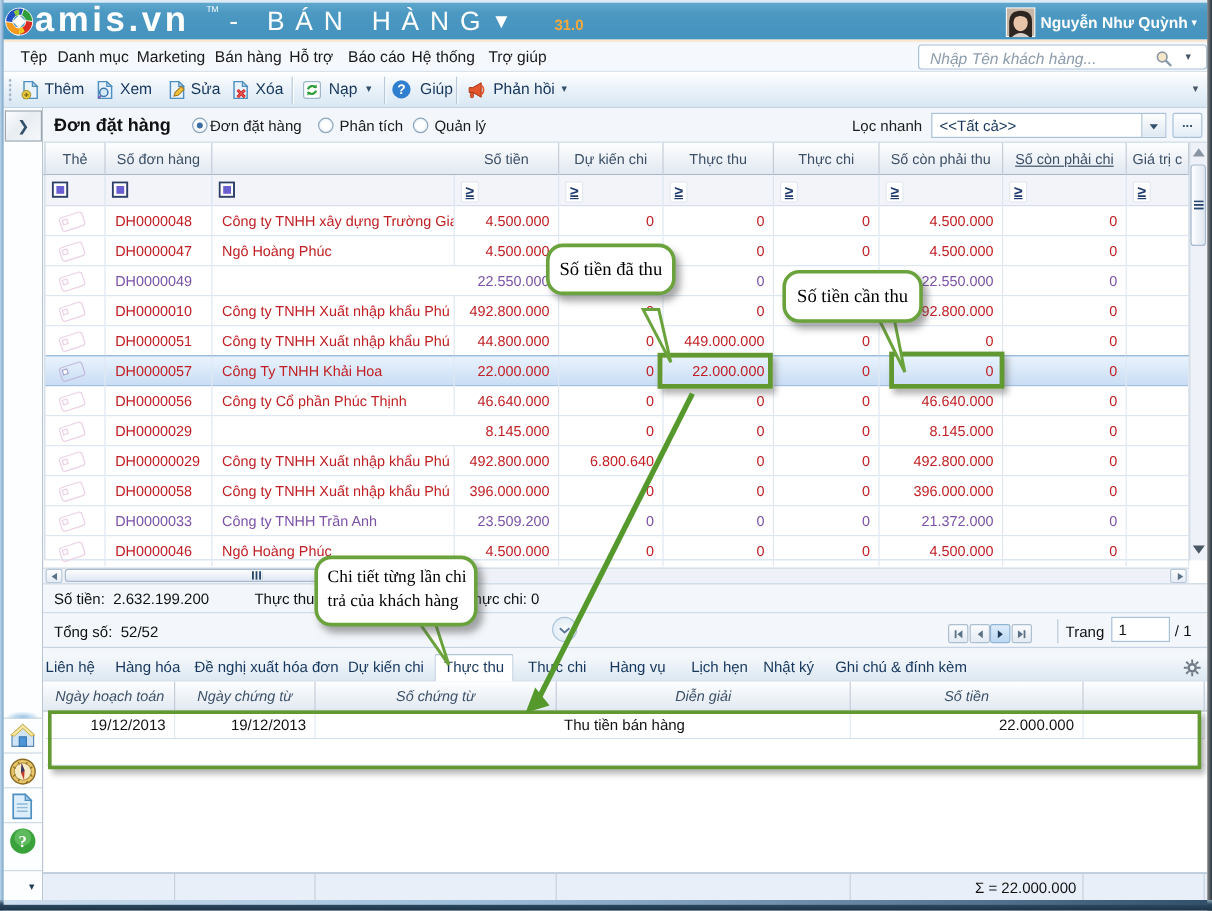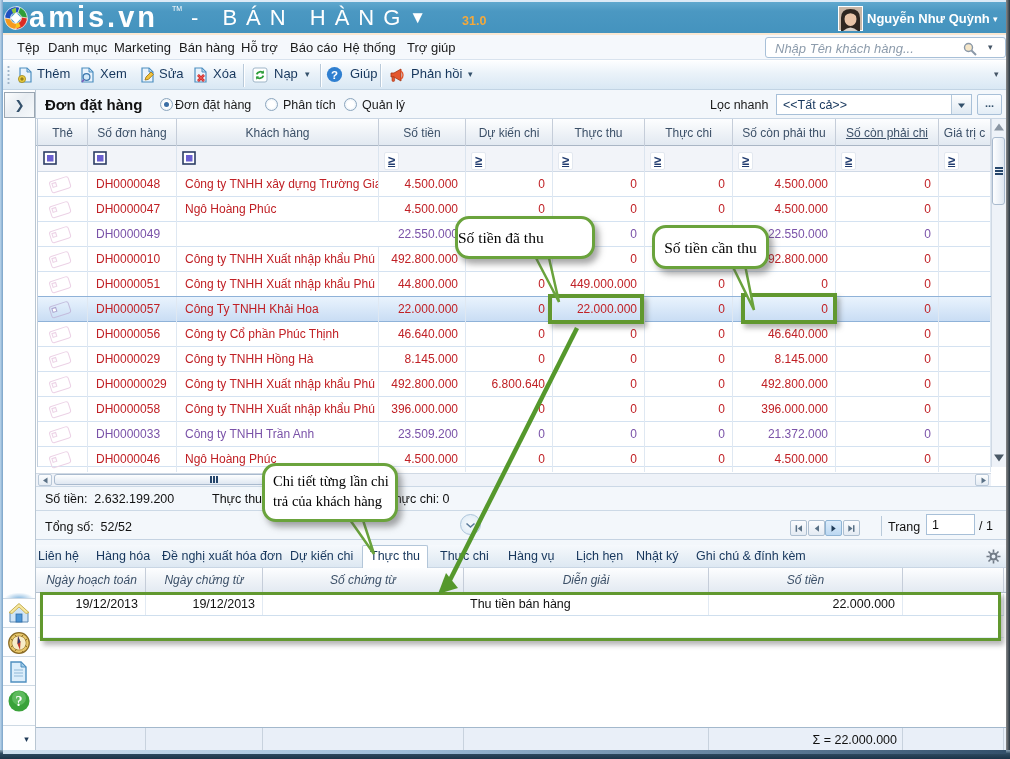--- a/index.html
+++ b/index.html
@@ -238,21 +238,20 @@
         <span class="t">&lt;&lt;Tất cả&gt;&gt;</span>
         <span class="db"><svg width="9" height="9" style="margin:6px 0 0 5px">
             <path d="M1 2.5h7L4.5 7z" fill="#33506b"></path>
           </svg></span>
       </div>
       <div id="dots3">...</div>
     </div>
 <div class="abs gh" style="left:36px;top:119px;width:955px;height:27px;border-right:none"></div>
     <div class="abs ghc hdrtext" style="left:38px;top:119px;width:50px;border-right:1px solid #c5cdd9;">Thẻ</div>
     <div class="abs ghc hdrtext" style="left:88px;top:119px;width:89px;border-right:1px solid #c5cdd9;">Số đơn hàng</div>
-    <div class="abs ghc hdrtext" style="left:177px;top:119px;width:202px;border-right:1px solid #c5cdd9;">Khách hàng</div>
     <div class="abs ghc hdrtext" style="left:379px;top:119px;width:87px;border-right:1px solid #c5cdd9;">Số tiền</div>
     <div class="abs ghc hdrtext" style="left:466px;top:119px;width:87px;border-right:1px solid #c5cdd9;">Dự kiến chi</div>
     <div class="abs ghc hdrtext" style="left:553px;top:119px;width:92px;border-right:1px solid #c5cdd9;">Thực thu</div>
     <div class="abs ghc hdrtext" style="left:645px;top:119px;width:88px;border-right:1px solid #c5cdd9;">Thực chi</div>
     <div class="abs ghc hdrtext" style="left:733px;top:119px;width:103px;border-right:1px solid #c5cdd9;">Số còn phải thu</div>
     <div class="abs ghc hdrtext" style="left:836px;top:119px;width:103px;border-right:1px solid #c5cdd9;text-decoration:underline;">Số còn phải chi</div>
     <div class="abs ghc hdrtext" style="left:939px;top:119px;width:52px;border-right:1px solid #c5cdd9;overflow:hidden;">Giá trị c</div>
     <div class="abs" style="left:37px;top:119px;width:1px;height:348px;background:#c2cfdd"></div>
 <div class="abs" style="left:38px;top:146px;width:953px;height:26px;background:#f2f4f9;border-bottom:1px solid #cfd9e6"></div>
     <div class="abs fc" style="left:38px;width:50px;top:146px">
@@ -429,21 +428,20 @@
     <div class="row abs" style="top:347px;height:25px;left:38px;width:953px">
       <div class="cell " style="left:0px;width:50px">
         <span style="position:absolute;left:8px;top:2px"><svg width="28" height="21" viewBox="0 0 30 22">
             <g fill="none" stroke="#ecd2e6" stroke-width="1.1" transform="rotate(-18 15 11)">
               <rect x="4.5" y="5" width="21" height="12.5" rx="2.5"></rect>
               <rect x="7" y="7.5" width="4.2" height="4.2" fill="#fdfbfd"></rect>
             </g>
           </svg></span>
       </div>
       <div class="cell txt red" style="left:50px;width:89px">DH0000029</div>
-      <div class="cell txt red" style="left:139px;width:202px">Công ty TNHH Hồng Hà</div>
       <div class="cell num red" style="left:341px;width:87px">8.145.000</div>
       <div class="cell num red" style="left:428px;width:87px">0</div>
       <div class="cell num red" style="left:515px;width:92px">0</div>
       <div class="cell num red" style="left:607px;width:88px">0</div>
       <div class="cell num red" style="left:695px;width:103px">8.145.000</div>
       <div class="cell num red" style="left:798px;width:103px">0</div>
       <div class="cell " style="left:901px;width:52px"></div>
     </div>
     <div class="row abs" style="top:372px;height:25px;left:38px;width:953px">
       <div class="cell " style="left:0px;width:50px">
@@ -633,18 +631,18 @@
 <div class="greenbox" style="left:548px;top:294px;width:96px;height:30px"></div>
     <div class="greenbox" style="left:741px;top:293px;width:96px;height:31px"></div>
     <div class="greenbox" style="left:40px;top:592px;width:961px;height:49px;border-width:3px"></div>
     <svg id="overlay">
       <path d="M536 258 L559 302 L549 258 Z" fill="#fff" stroke="#6aa33c" stroke-width="2.5"></path>
       <path d="M732 265 L754 310 L745 265 Z" fill="#fff" stroke="#6aa33c" stroke-width="2.5"></path>
       <path d="M348 517 L374 554 L362 517 Z" fill="#fff" stroke="#6aa33c" stroke-width="2.5"></path>
       <path d="M577 328 L450 580" fill="none" stroke="#55982c" stroke-width="4.5"></path>
       <path d="M438 594 L446 573 L458 588 Z" fill="#55982c"></path>
     </svg>
-    <div class="callout" style="left:455px;top:216px;width:140px;height:43px;line-height:38px;border-radius:14px">Số tiền đã thu</div>
+    <div class="callout" style="left:455px;top:203px;width:108px;height:43px;text-align:center;line-height:38px;border-radius:14px">Số tiền đã thu</div>
     <div class="callout" style="left:652px;top:225px;width:117px;height:44px;text-align:center;line-height:39px;border-radius:14px">Số tiền cần thu</div>
     <div class="callout" style="left:262px;top:463px;width:136px;height:59px;padding:5px 0 0 8px;line-height:20px;border-radius:14px;font-size:14.5px"><span style="white-space:nowrap">Chi tiết từng lần chi</span><br><span style="white-space:nowrap">trả của khách hàng</span></div>
 <div id="frameL" class="abs"></div>
 <div id="frameR" class="abs"></div>
 <div id="frameB" class="abs"></div>
 </div>
 </body></html>

